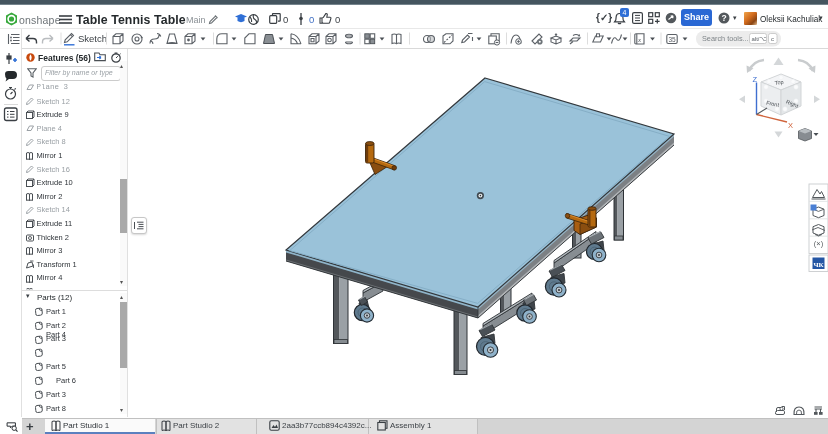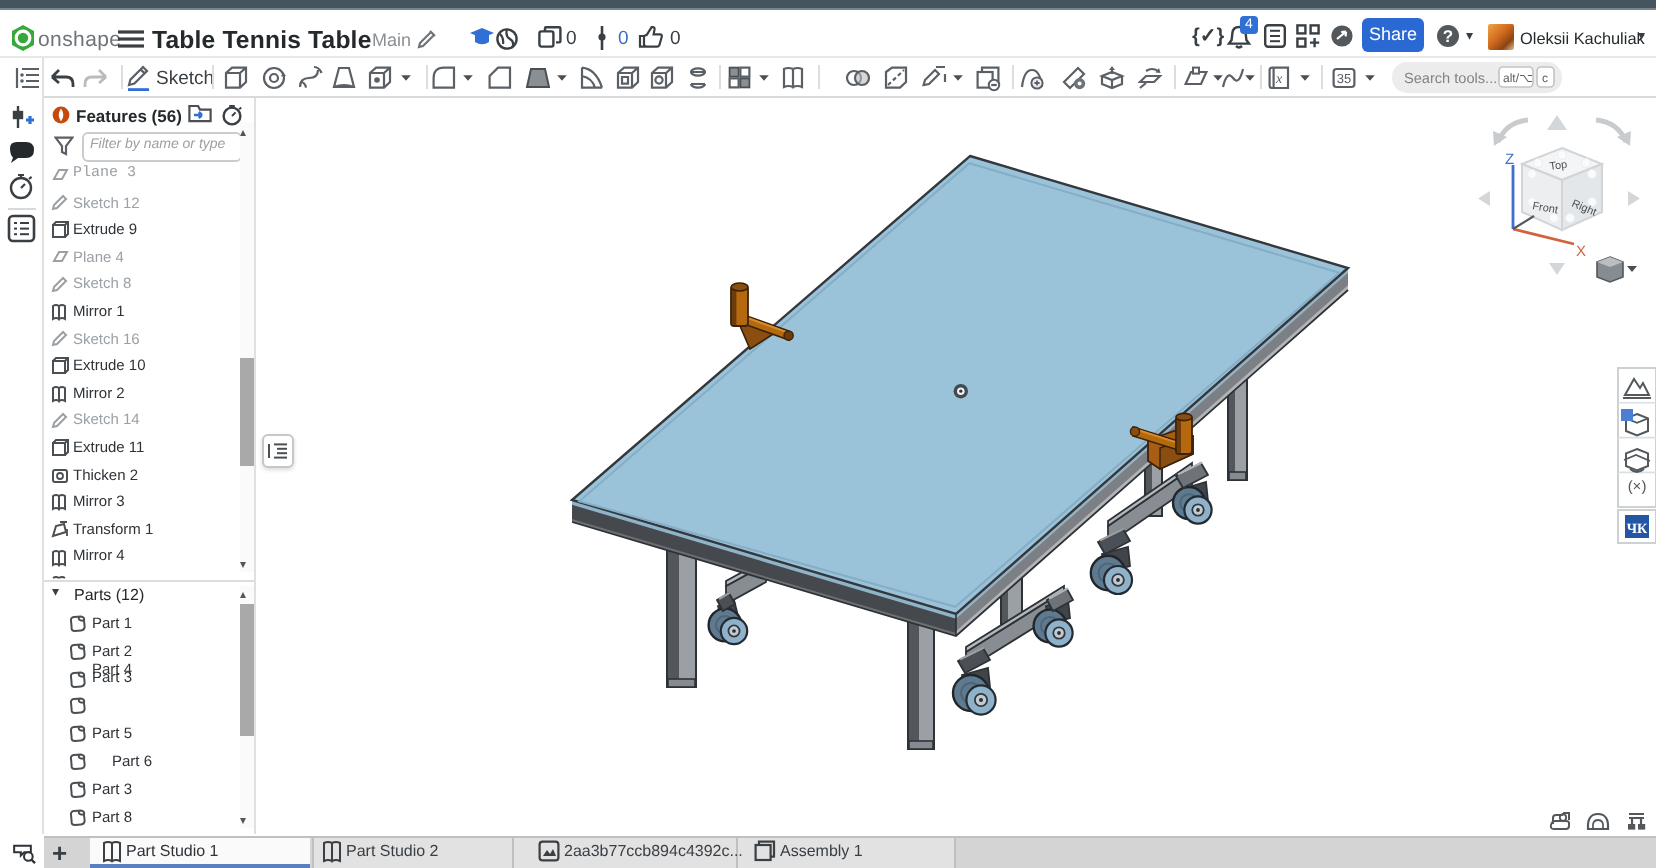--- a/index.html
+++ b/index.html
@@ -76,21 +76,21 @@
  <rect x="0.7" y="0.7" width="4" height="4"></rect>
         <rect x="7.3" y="0.7" width="4" height="4"></rect>
         <rect x="0.7" y="7.3" width="4" height="4"></rect>
  <path d="M9.3 7 L9.3 11.6 M7 9.3 L11.6 9.3"></path>
       </g>
 </svg>
 <svg class="abs" style="left:665px;top:12px;" width="12" height="12" viewBox="0 0 12 12">
  <circle cx="6" cy="6" r="5.3" fill="#53585c"></circle>
  <path d="M3.5 7.5 L8 3.8 M8 3.8 L5.6 4 M8 3.8 L7.8 6.2" stroke="#fff" stroke-width="1.1" fill="none"></path>
 </svg>
-<div class="abs" style="left:681px;top:9px;width:31px;height:17px;background:#2a68d4;border-radius:3px;color:#fff;font-size:9px;font-weight:normal;text-align:center;line-height:17px;">Share</div>
+<div class="abs" style="left:681px;top:9px;width:31px;height:17px;background:#2a68d4;border-radius:3px;color:#fff;font-size:9px;font-weight:bold;text-align:center;line-height:17px;">Share</div>
 <svg class="abs" style="left:718px;top:12px;" width="12" height="12" viewBox="0 0 12 12">
  <circle cx="6" cy="6" r="5.5" fill="#53585c"></circle>
  <text x="6" y="8.8" text-anchor="middle" font-size="8.5" font-weight="bold" fill="#fff" font-family="Liberation Sans">?</text>
 </svg>
 <div class="abs" style="left:733px;top:14px;font-size:7px;color:#3a3f44;">▾</div>
 <div class="abs" style="left:744px;top:12px;width:13px;height:13px;background:linear-gradient(135deg,#f0a44a 0%,#d06a1d 45%,#8a4513 75%,#e8c090 100%);border-radius:1px;"></div>
 <div class="abs" style="left:760px;top:14.5px;font-size:8.2px;color:#24292c;white-space:nowrap;">Oleksii Kachuliak</div>
 <div class="abs" style="left:819px;top:14px;font-size:7px;color:#3a3f44;">▾</div>
 
 <div class="abs" style="left:0;top:29px;width:828px;height:19.5px;background:#fff;border-bottom:1px solid #d9d9d9;"></div>

